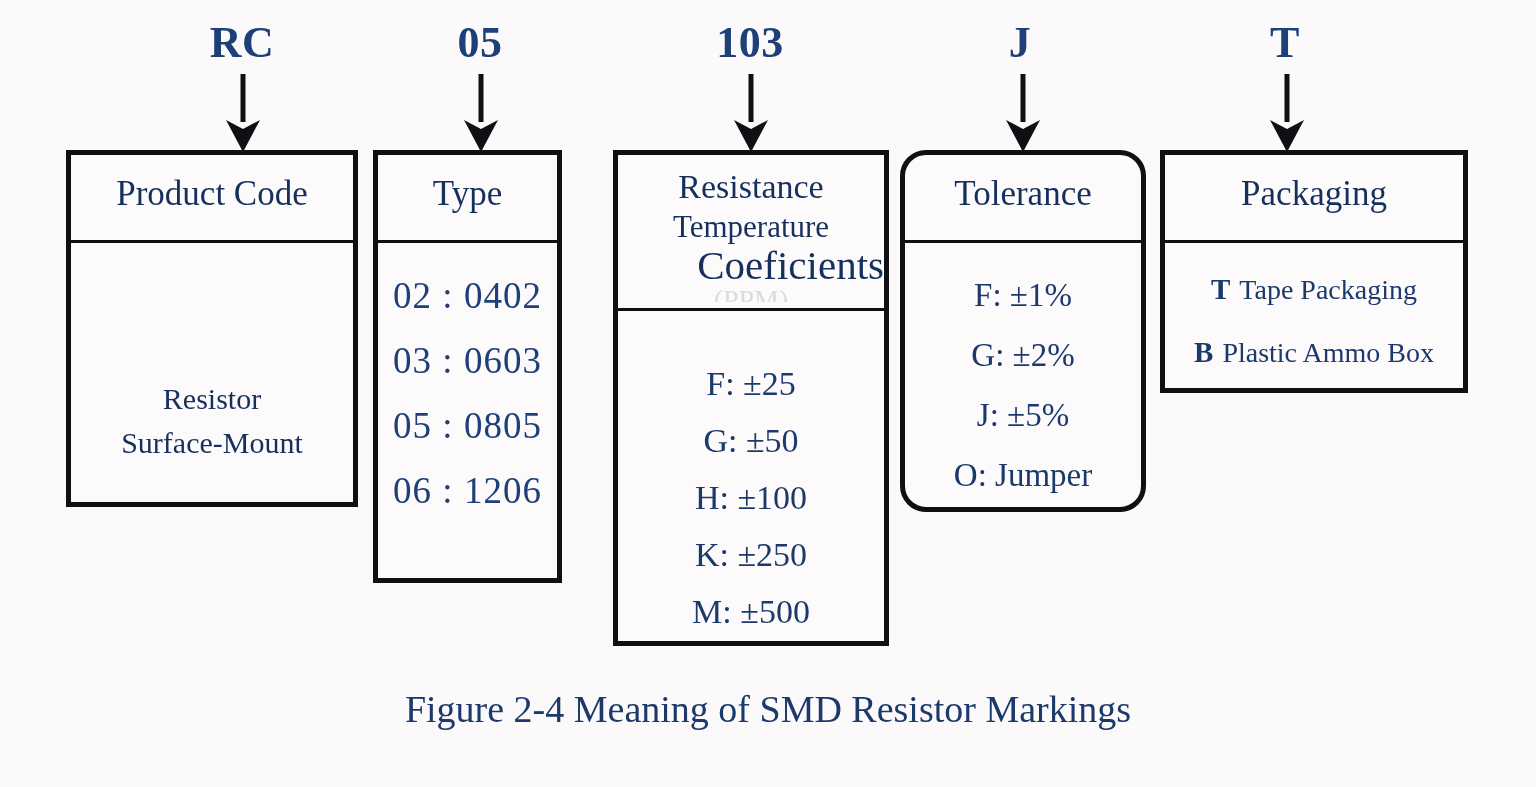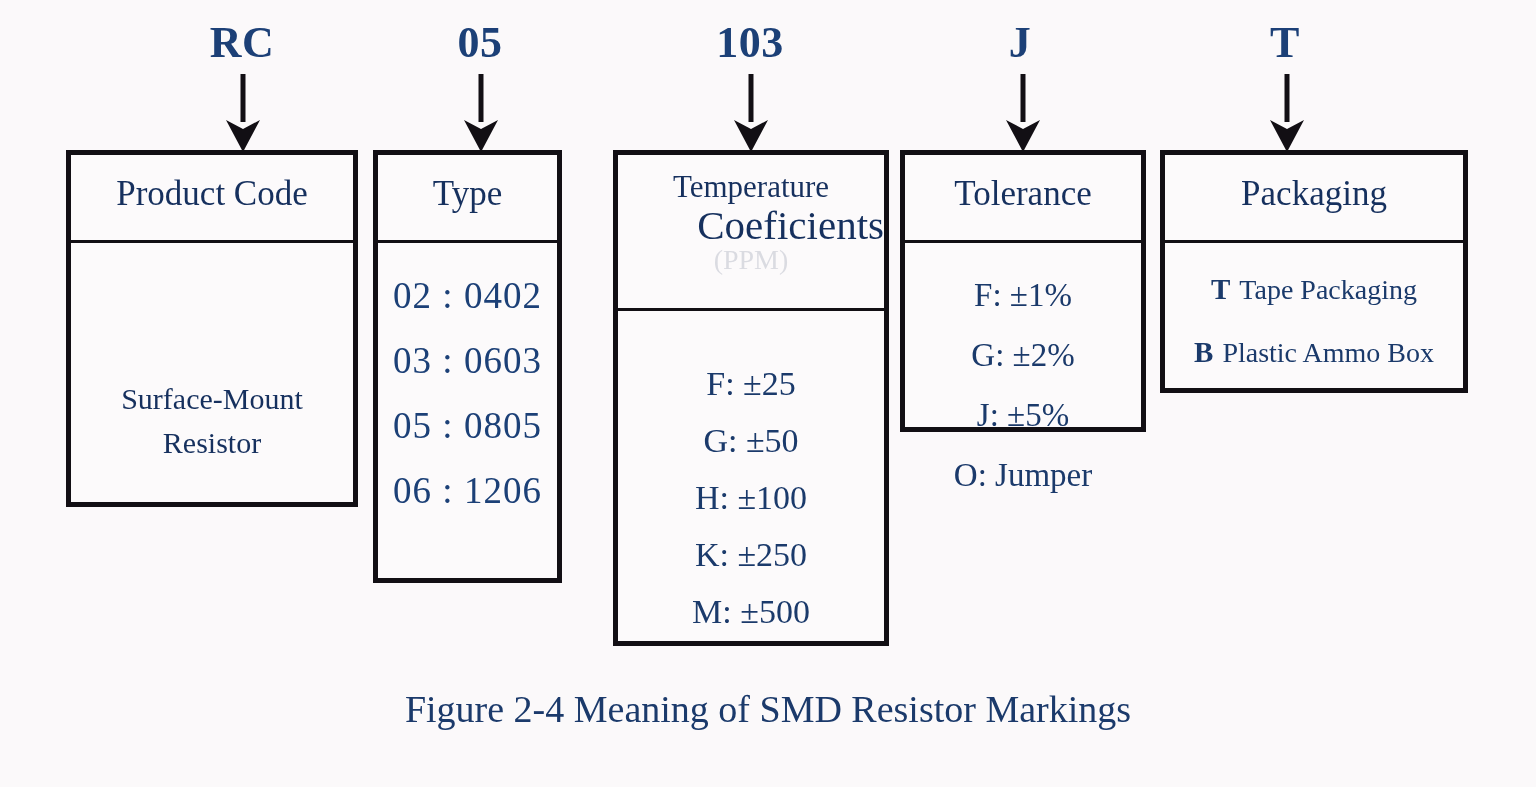--- a/index.html
+++ b/index.html
@@ -170,53 +170,54 @@
 
   <svg class="arrow" style="left:1258px; top:74px;" width="56" height="78" viewBox="0 0 56 78">
     <path d="M26.5 0 h5 v48 h-5 z" fill="#120f14"></path>
     <path d="M12 46 L29 78 L46 46 L29 55 Z" fill="#120f14"></path>
   </svg>
 
   <div class="box" style="left:66px; top:150px; width:292px; height:357px;">
     <div class="box-header" style="top:18px;">Product Code</div>
     <div class="hdr-divider" style="top:85px;"></div>
     <div class="box-body" style="top:222px;">
+      <div class="pc-body">Resistor</div>
       <div class="pc-body">Surface-Mount</div>
-      <div class="pc-body">Resistor</div>
     </div>
   </div>
 
   <div class="box" style="left:373px; top:150px; width:189px; height:433px;font-family:Liberation Serif, serif;">
     <div class="box-header" style="top:18px;">Type</div>
     <div class="hdr-divider" style="top:85px;"></div>
     <div class="box-body" style="top:108px;">
       <div class="type-row">02 : 0402</div>
       <div class="type-row">03 : 0603</div>
       <div class="type-row">05 : 0805</div>
       <div class="type-row">06 : 1206</div>
     </div>
   </div>
 
   <div class="box" style="left:613px; top:150px; width:276px; height:496px;">
     <div class="box-header" style="top:12px; height:135px; overflow:hidden;">
+      <div class="res-hdr-l1">Resistance</div>
       <div class="res-hdr-l2">Temperature</div>
       <div class="res-hdr-l3">Coeficients</div>
       <div class="res-hdr-l4">(PPM)</div>
     </div>
     <div class="hdr-divider" style="top:153px;"></div>
     <div class="box-body" style="top:200px;">
       <div class="res-row">F: ±25</div>
       <div class="res-row">G: ±50</div>
       <div class="res-row">H: ±100</div>
       <div class="res-row">K: ±250</div>
       <div class="res-row">M: ±500</div>
     </div>
   </div>
 
-  <div class="box" style="left:900px; top:150px; width:246px; height:282px;">
+  <div class="box" style="left:900px; top:150px; width:246px; height:362px;border-radius:26px;">
     <div class="box-header" style="top:18px;">Tolerance</div>
     <div class="hdr-divider" style="top:85px;"></div>
     <div class="box-body" style="top:110px;">
       <div class="tol-row">F: ±1%</div>
       <div class="tol-row">G: ±2%</div>
       <div class="tol-row">J: ±5%</div>
       <div class="tol-row">O: Jumper</div>
     </div>
   </div>
 

